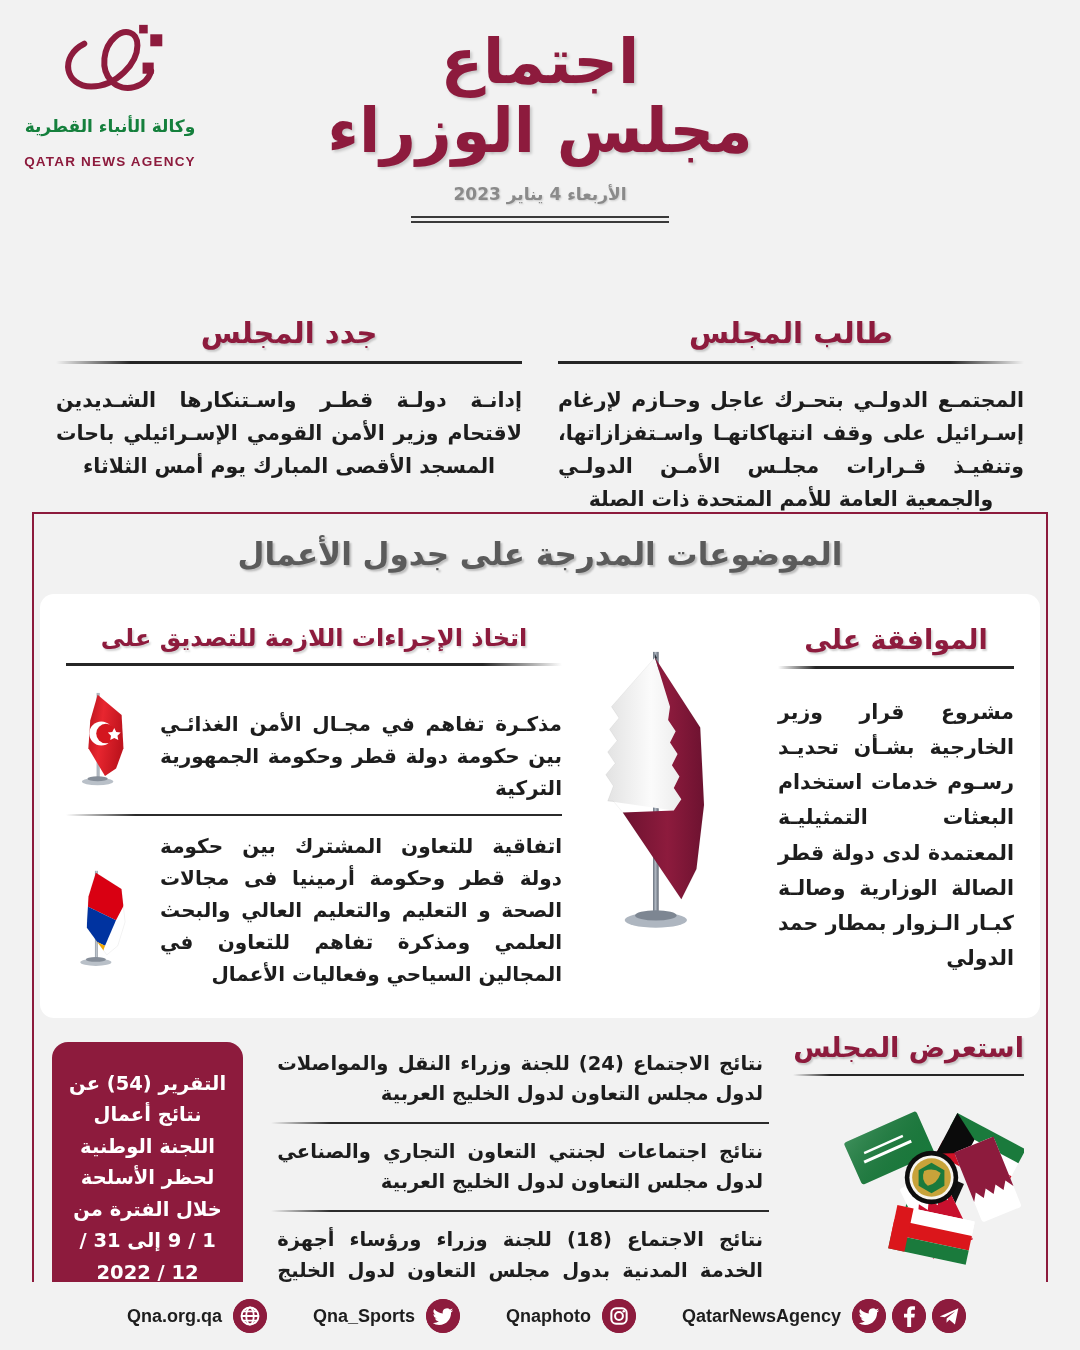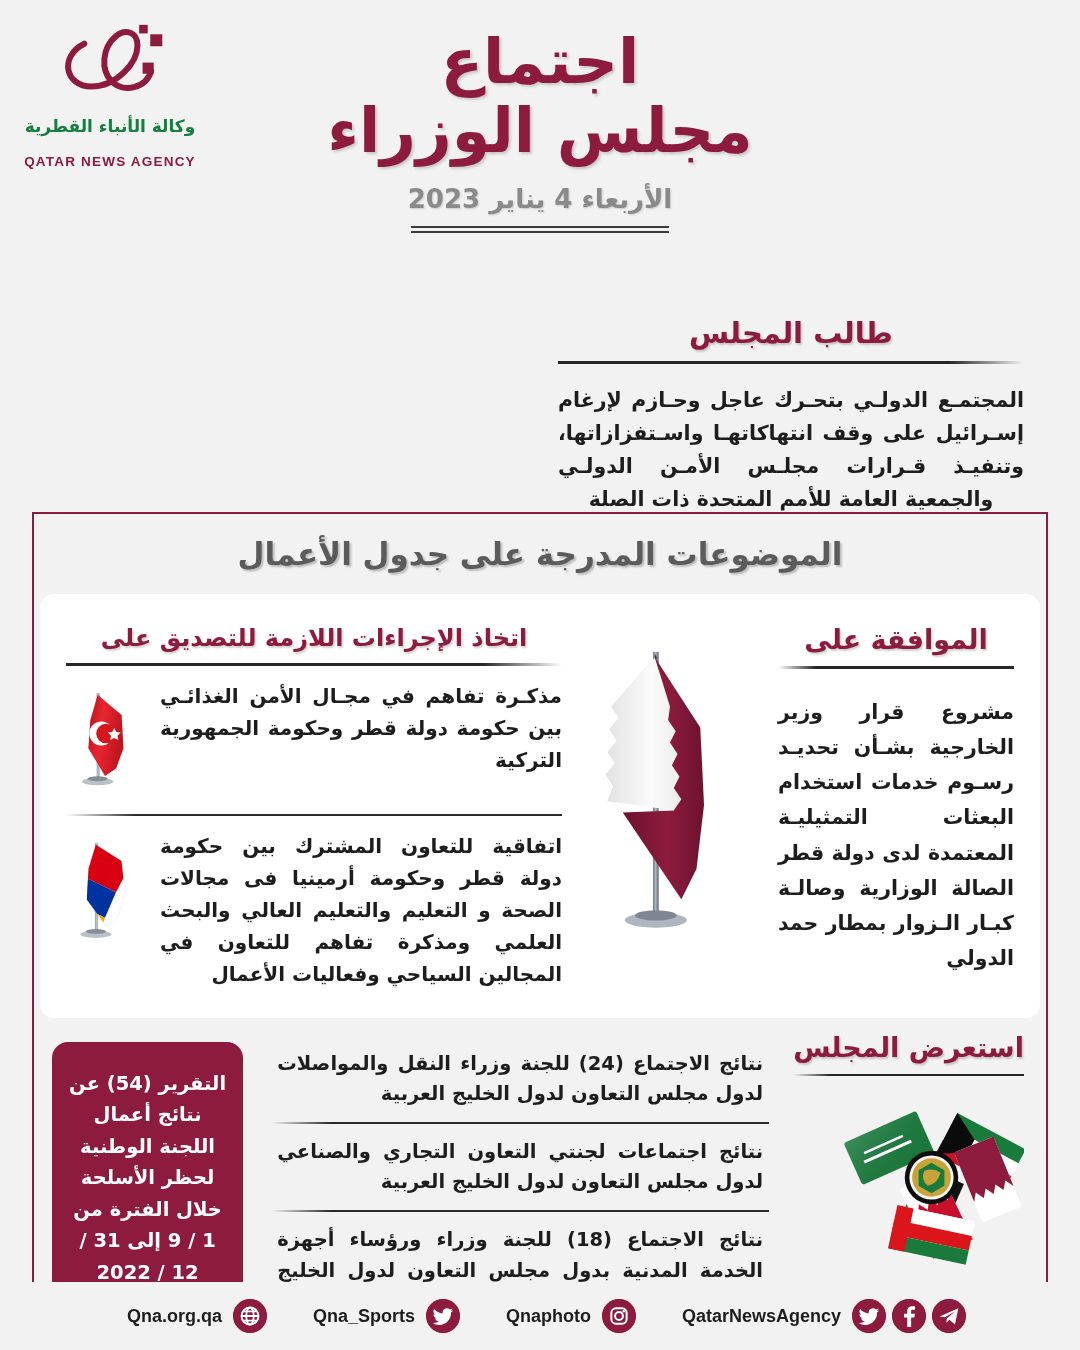--- a/index.html
+++ b/index.html
@@ -23,21 +23,21 @@
              font-family:"Liberation Sans",sans-serif; direction:ltr; }
 
   .title-block { position:absolute; top:30px; left:0; right:0; text-align:center; }
   .title-l1, .title-l2 {
     color:#8d1b3d; font-weight:bold; line-height:1.02;
     font-size:62px; letter-spacing:-1px;
     text-shadow:2px 2px 3px rgba(0,0,0,.18);
   }
   .title-l2 { margin-top:6px; }
   .subtitle {
-    margin-top:22px; color:#8a8a8a; font-size:26px; font-weight:bold;
+    margin-top:22px; color:#8a8a8a; font-size:17px; font-weight:bold;
     text-shadow:1px 1px 2px rgba(0,0,0,.16);
   }
   .dbl-rule { width:258px; margin:12px auto 0; }
   .dbl-rule div { height:2px; background:#3a3a3a; }
   .dbl-rule div:last-child { margin-top:3px; height:2px; }
 
   
   .top-cols { display:flex; gap:0; padding:26px 38px 0 38px; }
   .top-col { width:50%; padding:0 18px; }
   .col-head { text-align:center; }
@@ -84,21 +84,21 @@
     color:#8d1b3d; font-weight:bold; font-size:27px;
     text-shadow:1.5px 1.5px 2px rgba(0,0,0,.18);
   }
   .blk-title.big .h { font-size:24px; }
 
   .approval-text {
     margin-top:26px; font-size:20.5px; line-height:1.72; color:#1d1d1d;
     text-align:justify; text-align-last:right; font-weight:600;
   }
 
-  .flag-row { display:flex; align-items:flex-start; gap:16px; padding:14px 0 10px 0; }
+  .flag-row { display:flex; align-items:flex-end; gap:16px; padding:14px 0 10px 0; }
   .flag-row .txt {
     flex:1; font-size:20px; line-height:1.6; color:#1d1d1d;
     text-align:justify; text-align-last:right; font-weight:600;
   }
   .flag-row .fl { width:78px; flex:0 0 78px; }
   .row-sep {
     height:2px;
     background:linear-gradient(to right, rgba(30,30,30,0) 0%, #2b2b2b 14%, #2b2b2b 100%);
   }
 
@@ -171,20 +171,27 @@
 <div class="top-cols">
 
   <div class="top-col">
     <div class="col-head">
       <div class="h">طالب المجلس</div>
     </div>
     <div class="hr-grad"></div>
     <div class="col-body">المجتمـع الدولـي بتحـرك عاجل وحـازم لإرغام إسـرائيل على وقف انتهاكاتهـا واسـتفزازاتها، وتنفيـذ قـرارات مجلـس الأمـن الدولـي والجمعية العامة للأمم المتحدة ذات الصلة</div>
   </div>
 
+  <div class="top-col">
+    <div class="col-head">
+      <div class="h">جدد المجلس</div>
+    </div>
+    <div class="hr-grad rev"></div>
+    <div class="col-body">إدانـة دولـة قطـر واسـتنكارها الشـديدين لاقتحام وزير الأمن القومي الإسـرائيلي باحات المسجد الأقصى المبارك يوم أمس الثلاثاء</div>
+  </div>
 </div>
 
 <div class="agenda">
 
   <div class="agenda-head">
     <div class="t">الموضوعات المدرجة على جدول الأعمال</div>
   </div>
 
   <div class="white-card">
 

